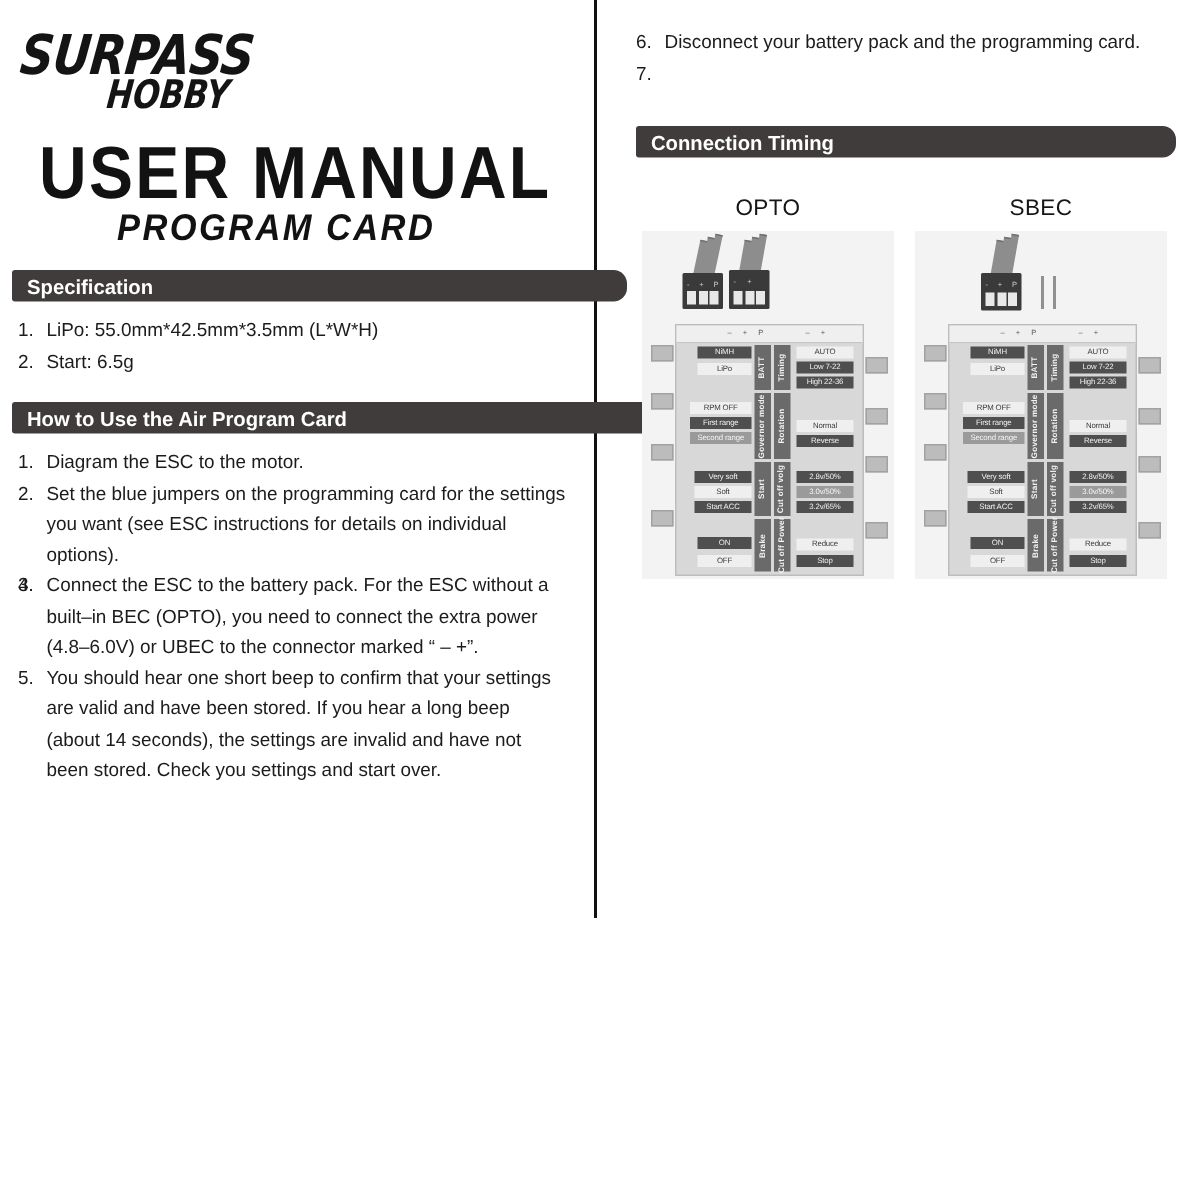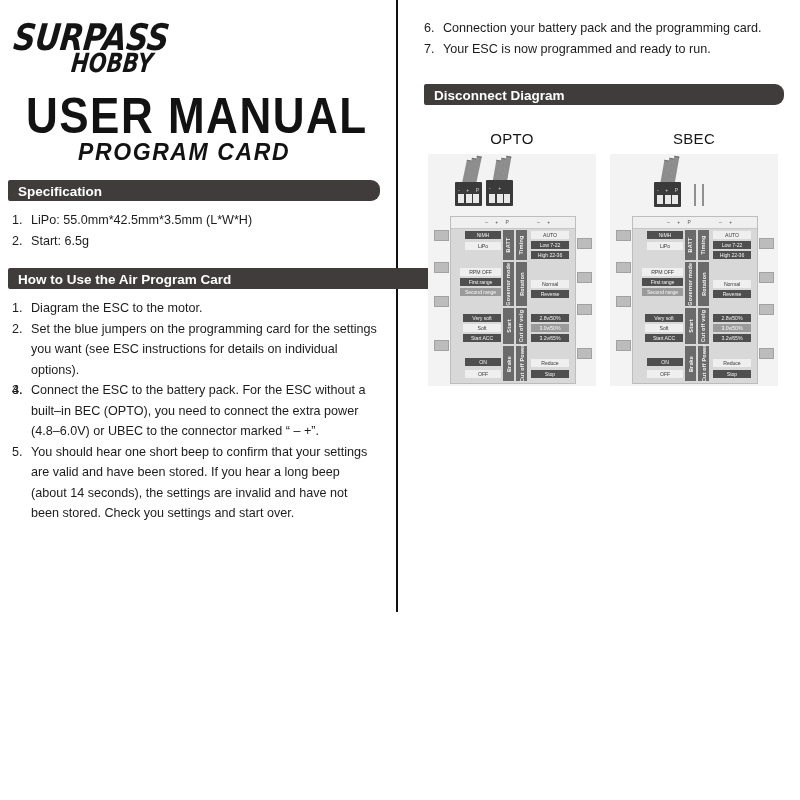--- a/index.html
+++ b/index.html
@@ -108,21 +108,21 @@
     color: #ffffff;
     font-size: 13.5px;
     font-weight: bold;
     line-height: 19px;
     padding: 2px 0 2px 10px;
     box-sizing: border-box;
   }
   #bar-specification {
     left: 8px;
     top: 180px;
-    width: 372px;
+    width: 410px;
     height: 21px;
   }
   #bar-howto {
     left: 8px;
     top: 268px;
     width: 436px;
     height: 21px;
   }
   #bar-connection {
     left: 424px;
@@ -379,29 +379,28 @@
       <div class="item">
         <span class="num">5.</span>
         <span>You should hear one short beep to confirm that your settings are valid and have been stored. If you hear a long beep (about 14 seconds), the settings are invalid and have not been stored. Check you settings and start over.</span>
       </div>
     </div>
   </div>
 
   <div class="list" id="right-list">
     <div class="item">
       <span class="num">6.</span>
-      <span>Connection your battery pack and the programming card.</span>
+      <span>Disconnect your battery pack and the programming card.</span>
     </div>
     <div class="item">
       <span class="num">7.</span>
-      <span>Your ESC is now programmed and ready to run.</span>
     </div>
   </div>
 
-  <div class="bar" id="bar-connection">Disconnect Diagram</div>
+  <div class="bar" id="bar-connection">Connection Timing</div>
 
   <div class="diagram-area">
 
     <div class="card-block" id="card-opto">
       <div class="card-caption">OPTO</div>
 
       <div class="photo">
 
         <div class="wire" style="left:36px; top:6px; width:5px; height:26px; transform:rotate(12deg);"></div>
         <div class="wire" style="left:41px; top:4px; width:5px; height:26px; transform:rotate(12deg);"></div>

